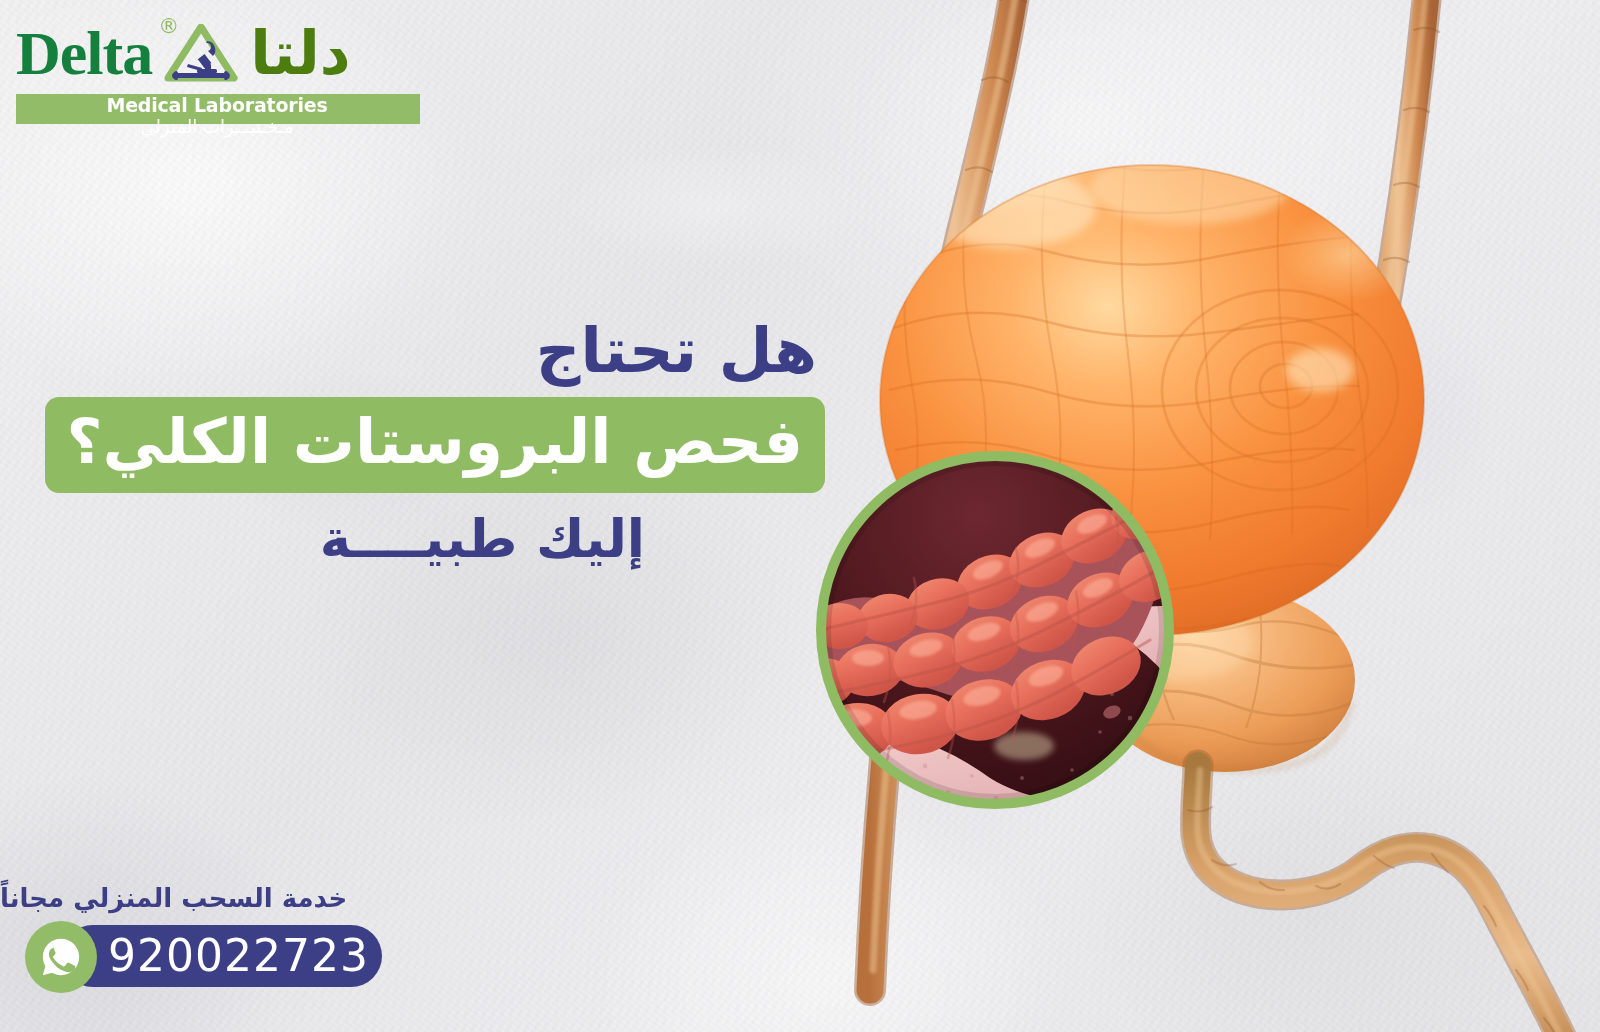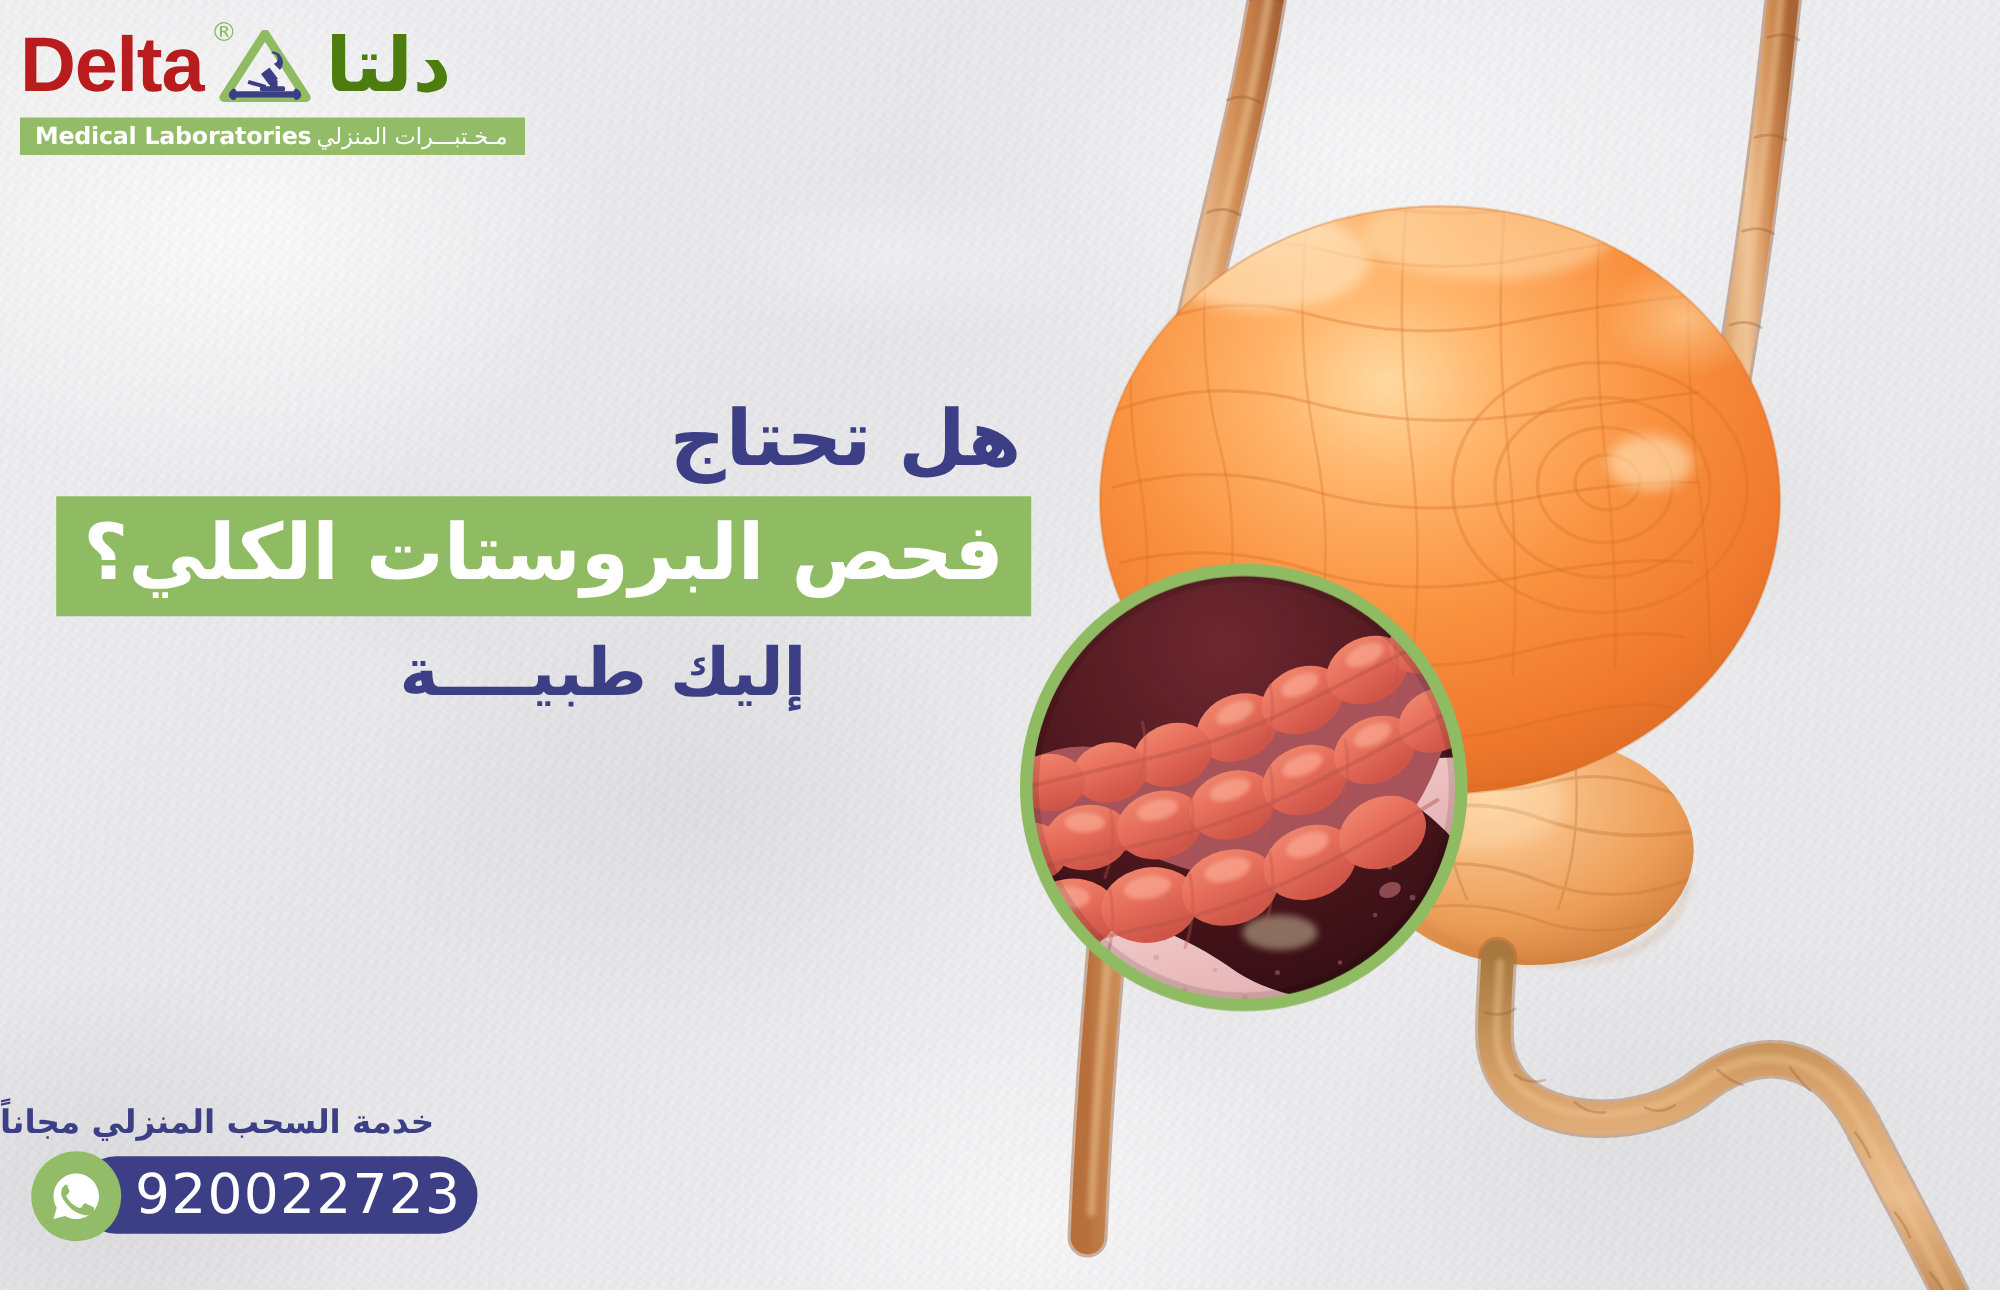--- a/index.html
+++ b/index.html
@@ -49,39 +49,40 @@
 
   
   #logo { position:absolute; left:16px; top:14px; width:410px; }
 
   .logo-row {
     position:relative; height:78px;
     display:flex; align-items:center; justify-content:flex-start;
   }
   .logo-delta-en {
     font-size:62px; font-weight:700; letter-spacing:-1px;
-    color:#b91c1c; line-height:1;
-    font-family:Liberation Sans, sans-serif;
+    color:#15803d; line-height:1;
+    font-family:Liberation Serif, serif;
   }
   .logo-mark { position:relative; width:78px; height:66px; margin:0 8px 0 12px; }
   .logo-mark svg { position:absolute; left:0; top:4px; }
   .logo-reg {
     position:absolute; left:-6px; top:-4px;
     font-size:21px; color:#8fbb63; font-weight:400; line-height:1;
   }
   .logo-delta-ar {
     font-size:60px; font-weight:700; color:#4d7c0f;
     line-height:1; direction:rtl; letter-spacing:0px;
     margin-right:4px;
   }
   .logo-bar {
     margin-top:2px; width:404px; height:30px;
     background:#92bc68;
     display:flex; align-items:center; justify-content:space-between;
     padding:0 14px 0 12px;
+    flex-direction:column;
   }
   .logo-bar-en {
     color:#ffffff; font-size:19px; font-weight:700; letter-spacing:-.2px;
   }
   .logo-bar-ar {
     color:#ffffff; font-size:18px; font-weight:400; direction:rtl; letter-spacing:1px;
   }
 
   
   #headline {
@@ -95,20 +96,21 @@
   .hl-band {
     display:inline-block;
     background:#8fbb63;
     color:#ffffff;
     font-size:62px; font-weight:700;
     padding:10px 22px 16px 22px;
     margin-top:12px;
     line-height:1.12;
     min-width:735px;
     text-align:center;
+    border-radius:14px;
   }
   .hl-line3 {
     color:#3c3f85; font-size:53px; font-weight:700;
     line-height:1.12; margin-top:16px; padding-right:180px;
   }
 
   
   #contact { position:absolute; left:0; top:884px; width:430px; }
   .contact-tag {
     text-align:left; direction:rtl;

